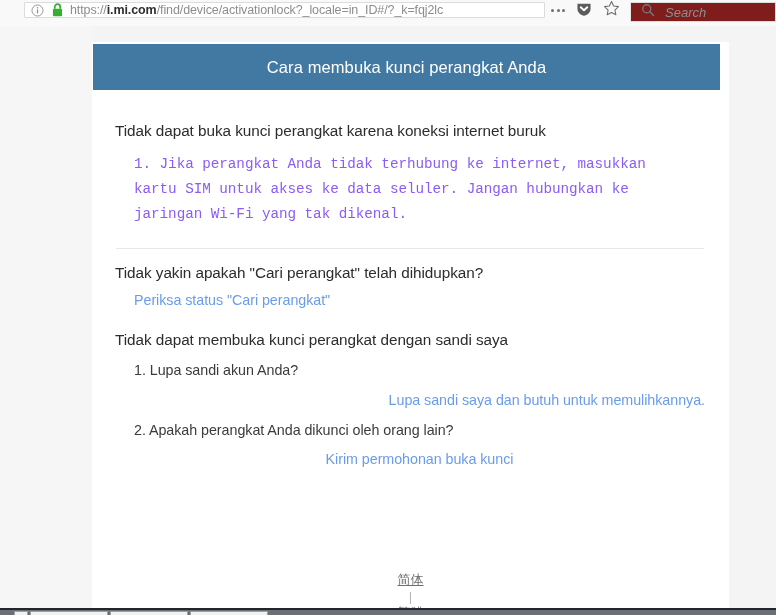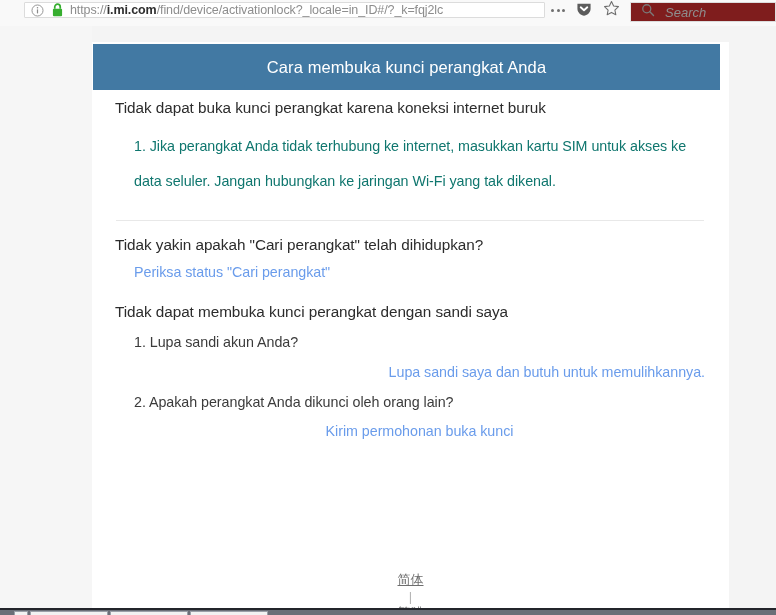--- a/index.html
+++ b/index.html
@@ -114,28 +114,29 @@
     padding: 0 24px 0 23px;
   }
 
   h2.sec-head {
     margin: 0;
     font-size: 15.3px;
     font-weight: normal;
     color: #2c2c2c;
     letter-spacing: -0.05px;
   }
-  .sec-1-head { padding-top: 9px; }
+  .sec-1-head { padding-top: 32px; }
   .para {
     margin: 0;
     padding: 0 9px 0 19px;
     font-size: 14.3px;
-    line-height: 35px;
-    color: #0f766e;
+    line-height: 25px;
+    color: #8b5cf6;
     letter-spacing: -0.05px;
+    font-family: Liberation Mono, monospace;
   }
   .p-first { padding-top: 12px; }
   .p-second { padding-top: 15px; }
 
   hr.divider {
     border: 0;
     border-top: 1px solid #e8e8e8;
     margin: 21px 1px 0 1px;
     height: 0;
   }

